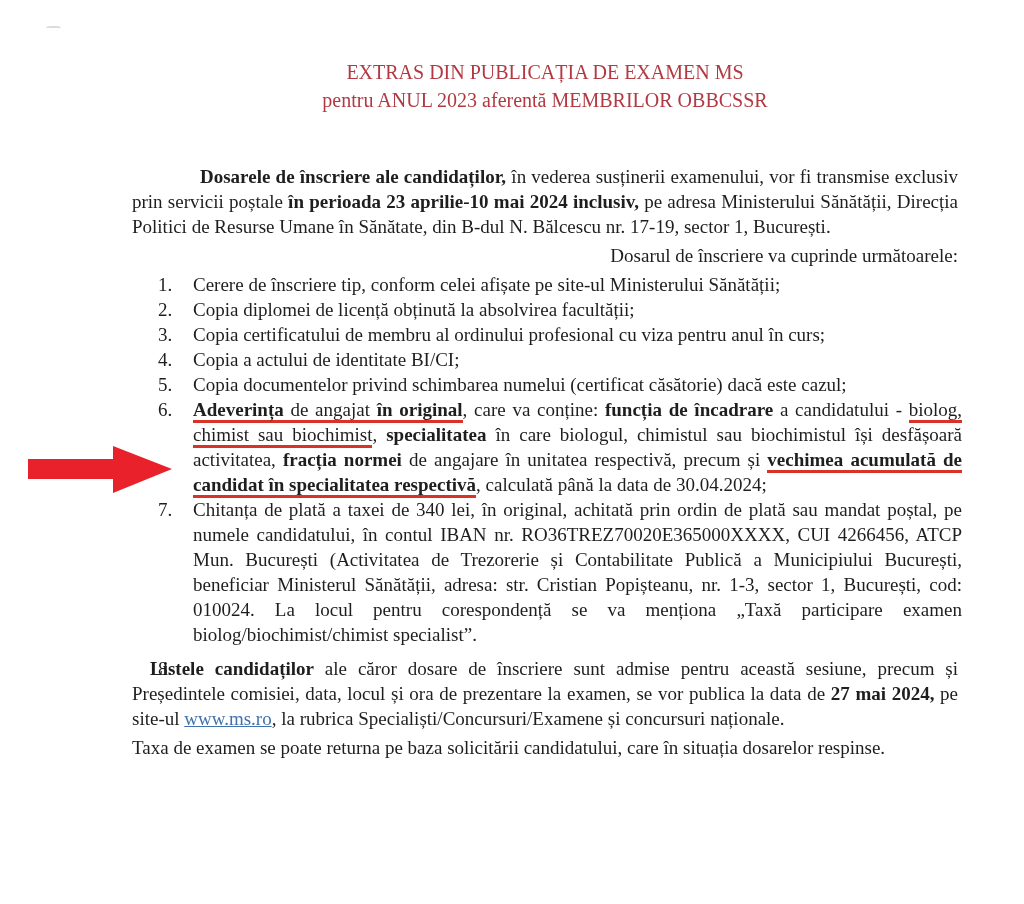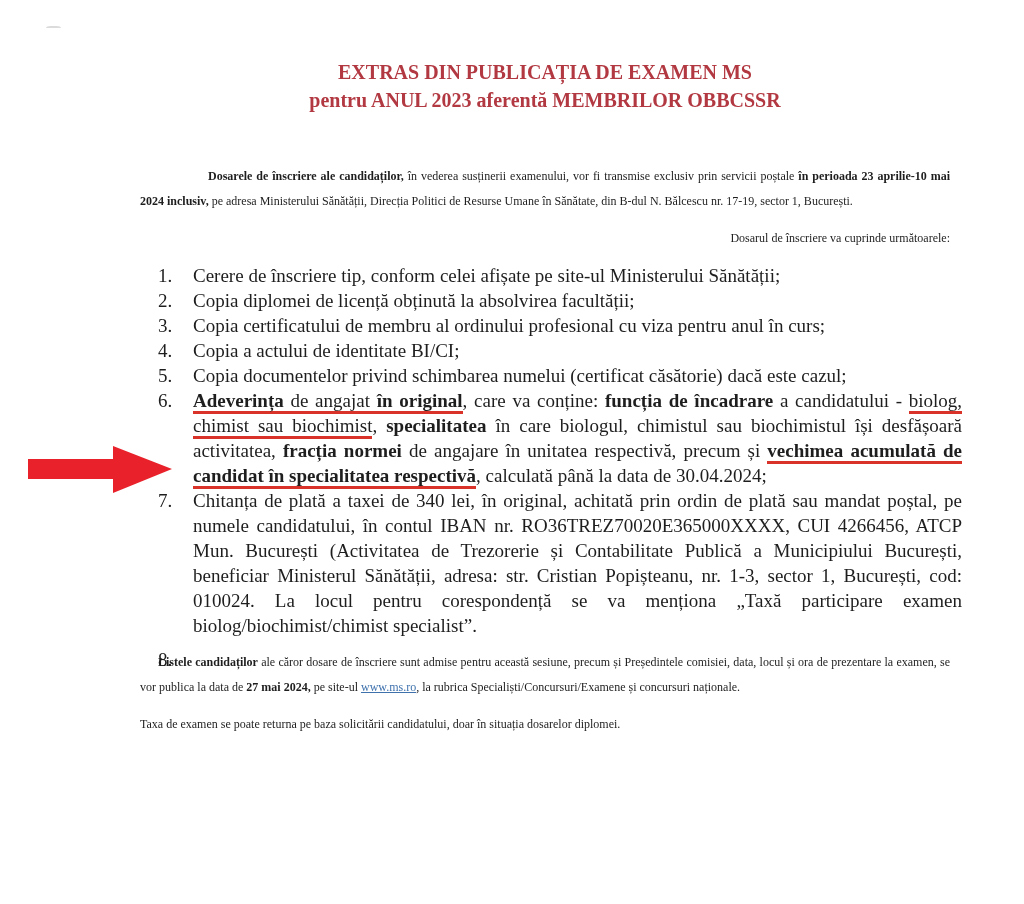--- a/index.html
+++ b/index.html
@@ -23,27 +23,27 @@
     position: absolute;
     left: 128px;
     top: 58px;
     width: 834px;
   }
   .title {
     margin: 0 0 50px 0;
     text-align: center;
     font-size: 20px;
     line-height: 28px;
-    font-weight: bold;
+    font-weight: normal;
     color: var(--title-color);
   }
   .title .tline { display: block; }
   .para {
-    margin: 12px;
-    font-size: 12px;
+    margin: 4px;
+    font-size: 19px;
     line-height: 25px;
     text-align: justify;
   }
   .indent1 { text-indent: 68px; }
   .indent2 { text-indent: 18px; }
   .list { margin: 0; }
   .item {
     position: relative;
     padding-left: 65px;
     font-size: 19px;
@@ -138,16 +138,16 @@
       </div>
 
       <div class="item item-gap">
         <span class="num">8.</span>
       </div>
 
     </div>
 
     <p class="para indent2"><span class="b">Listele candidaților</span><span> ale căror dosare de înscriere sunt admise pentru această sesiune, precum și Președintele comisiei, data, locul și  ora de prezentare la examen, se vor publica la data de </span><span class="b">27 mai 2024,</span><span> pe site-ul </span><span class="link">www.ms.ro</span><span>, la rubrica Specialiști/Concursuri/Examene și concursuri naționale.</span></p>
 
-    <p class="para" style="text-align:left"><span>Taxa de examen se poate returna pe baza solicitării candidatului, doar în situația dosarelor diplomei.</span></p>
+    <p class="para" style="text-align:left"><span>Taxa de examen se poate returna pe baza solicitării candidatului, care în situația dosarelor respinse.</span></p>
 
   </div>
 </div>
 
 </body></html>

